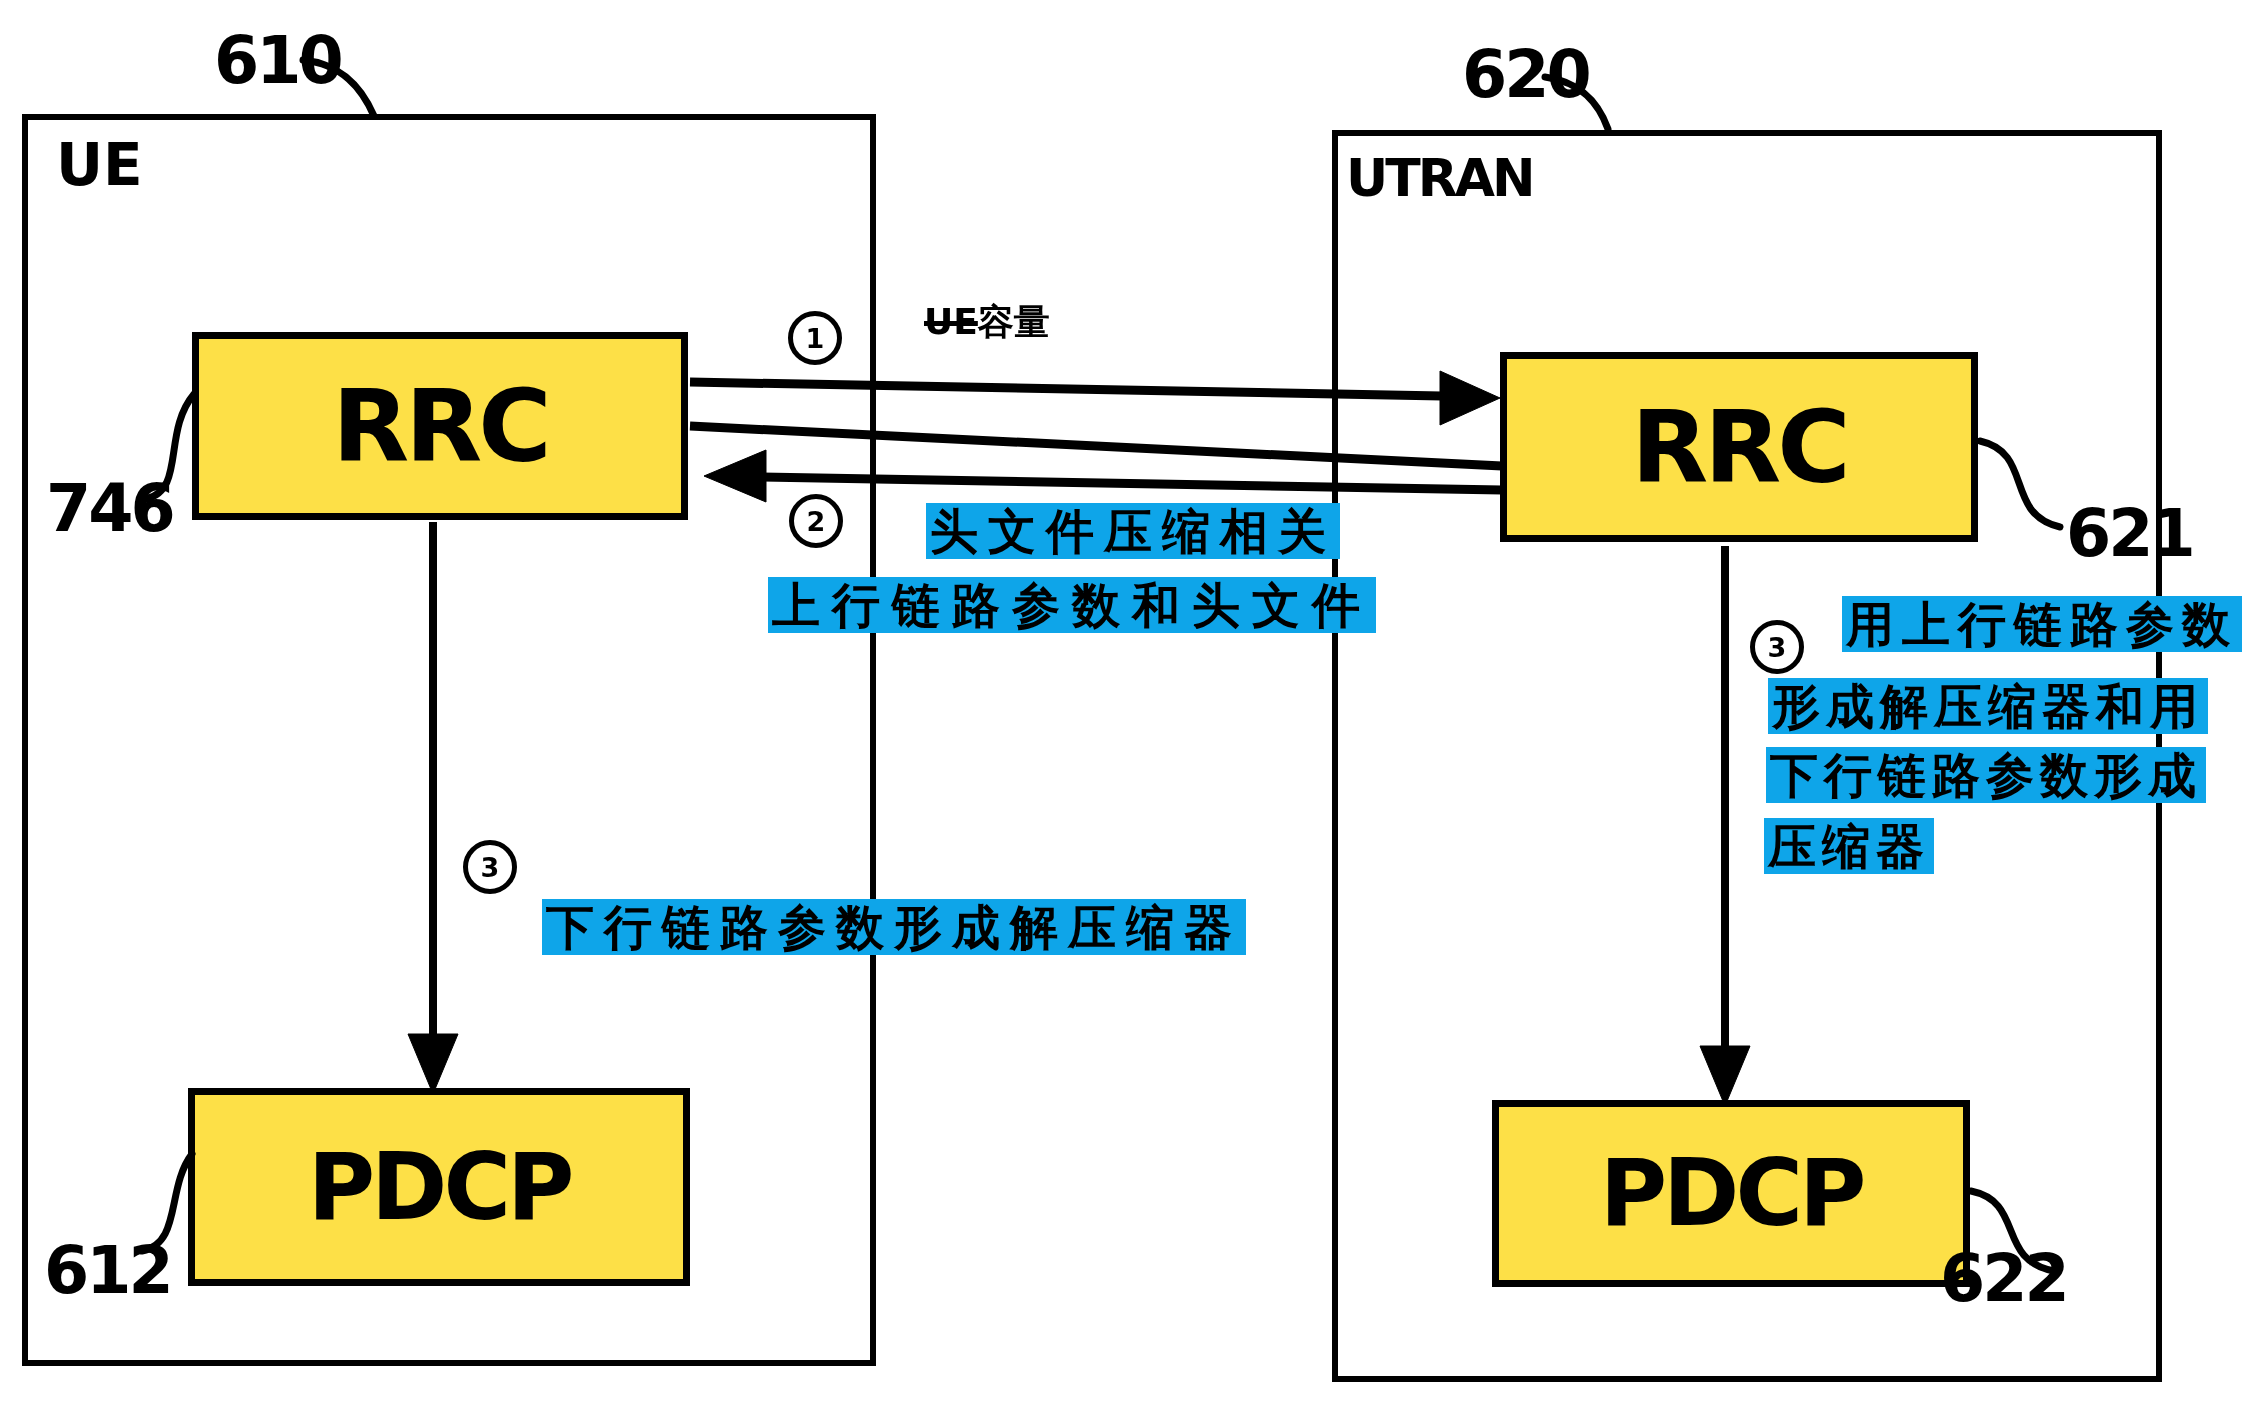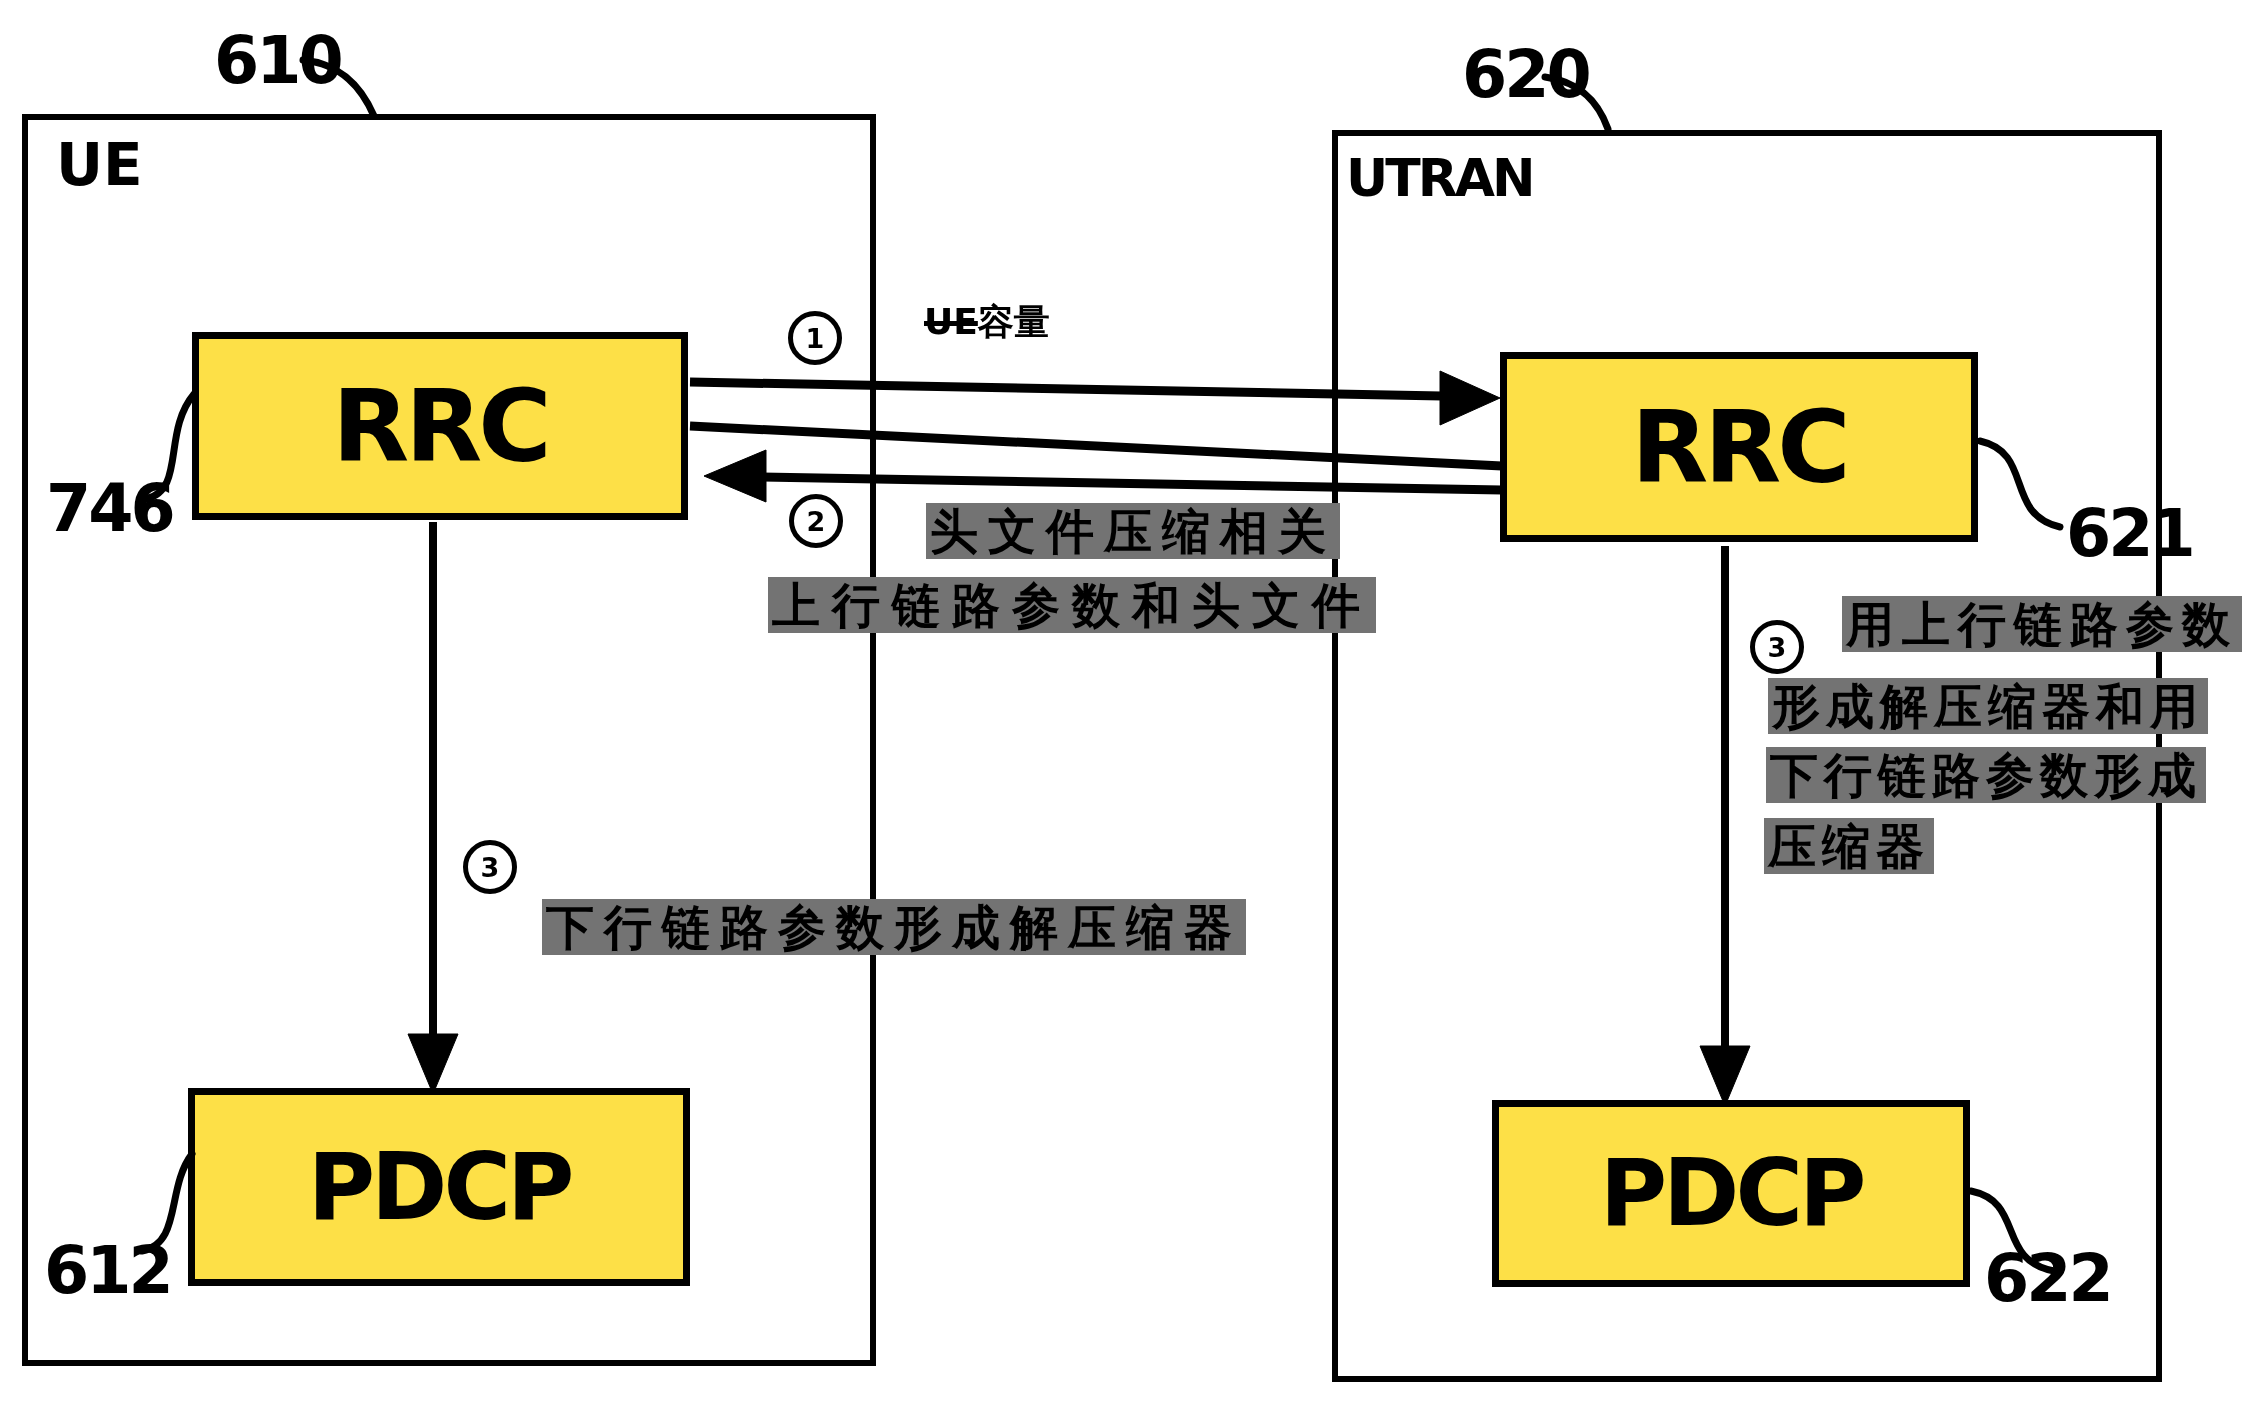--- a/index.html
+++ b/index.html
@@ -7,21 +7,21 @@
   #fig{position:relative;width:2265px;height:1416px;background:#fff;overflow:hidden}
   .abs{position:absolute}
   .panel{border:6px solid #000;box-sizing:border-box;background:transparent;z-index:1}
   .node{border:7px solid #000;box-sizing:border-box;background:#fde047;z-index:2;
         display:flex;align-items:center;justify-content:center}
   .node-label{font-weight:bold;letter-spacing:-4px}
   .rrc-label{font-size:100px}
   .pdcp-label{font-size:92px}
   .panel-title{font-weight:bold;font-size:58px;z-index:4;line-height:1}
   .ref{font-weight:bold;font-size:65px;letter-spacing:-3px;z-index:4;line-height:1}
-  .cjk{font-weight:bold;font-size:48px;line-height:56px;background:#737373;
+  .cjk{font-weight:bold;font-size:48px;line-height:56px;background:#0ea5e9;
        white-space:nowrap;z-index:5;padding:0 4px}
   .latin-cjk{font-weight:bold;font-size:36px;line-height:52px;white-space:nowrap;z-index:5}
   .strike{text-decoration:line-through;text-decoration-thickness:5px}
   .circ{width:44px;height:44px;border:5px solid #000;border-radius:50%;background:#fff;
         display:flex;align-items:center;justify-content:center;
         font-weight:bold;font-size:27px;z-index:5;line-height:1}
   svg.overlay{position:absolute;left:0;top:0;z-index:3}
 </style>
 </head>
 <body>
@@ -32,21 +32,21 @@
   <div class="abs panel" style="left:1332px;top:130px;width:830px;height:1252px"></div>
 
   <div class="abs panel-title" style="left:56px;top:136px">UE</div>
   <div class="abs panel-title" style="left:1346px;top:152px;font-size:52px;letter-spacing:-3px">UTRAN</div>
 
   <div class="abs ref" style="left:214px;top:28px">610</div>
   <div class="abs ref" style="left:1462px;top:42px">620</div>
   <div class="abs ref" style="left:46px;top:476px">746</div>
   <div class="abs ref" style="left:44px;top:1238px">612</div>
   <div class="abs ref" style="left:2066px;top:501px">621</div>
-  <div class="abs ref" style="left:1984px;top:1246px">622</div>
+  <div class="abs ref" style="left:1940px;top:1246px">622</div>
 
   <div class="abs node" style="left:192px;top:332px;width:496px;height:188px">
     <span class="node-label rrc-label">RRC</span>
   </div>
   <div class="abs node" style="left:1500px;top:352px;width:478px;height:190px">
     <span class="node-label rrc-label">RRC</span>
   </div>
   <div class="abs node" style="left:188px;top:1088px;width:502px;height:198px">
     <span class="node-label pdcp-label">PDCP</span>
   </div>

